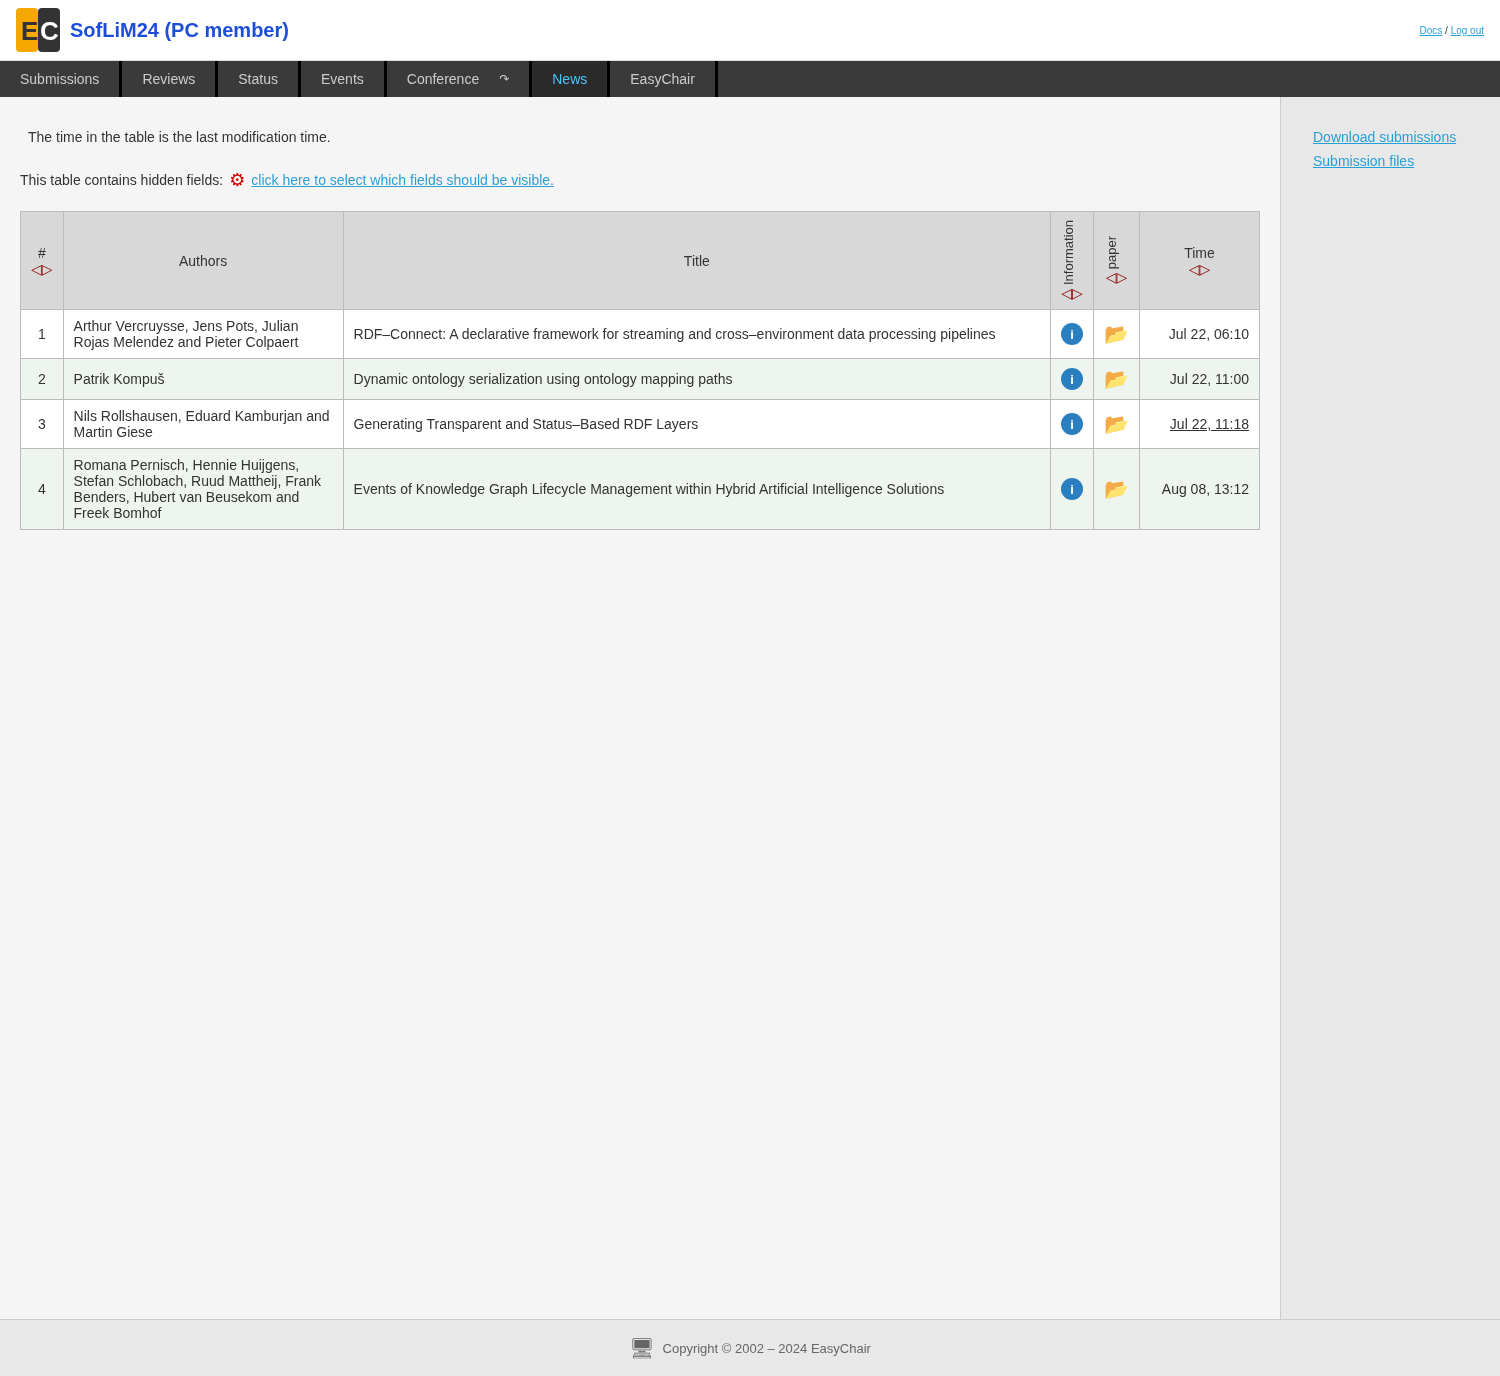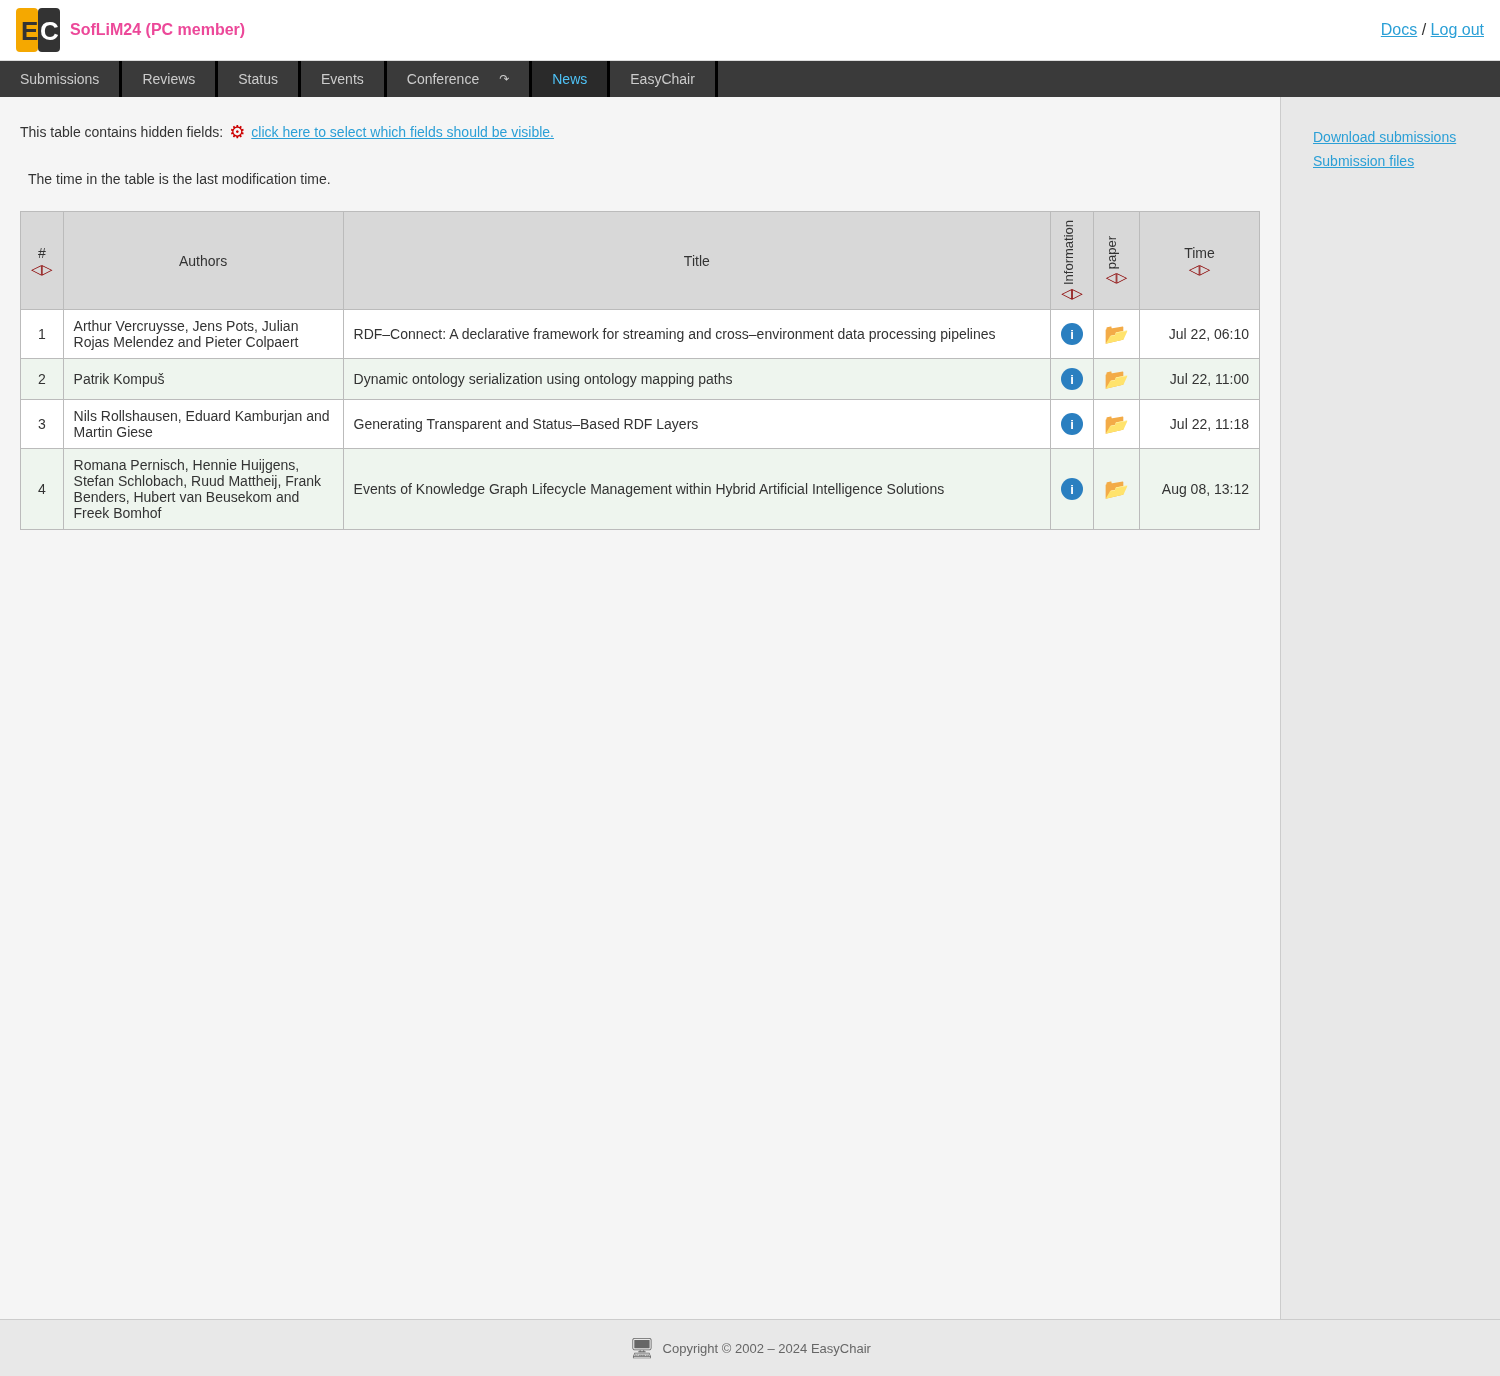--- a/index.html
+++ b/index.html
@@ -2,22 +2,22 @@
 <html><head>
   <meta charset="utf-8">
   <style>
     * { box-sizing: border-box; margin: 0; padding: 0; }
     body { font-family: Arial, Helvetica, sans-serif; font-size: 14px; background: #fff; color: #333; min-height: 100vh; display: flex; flex-direction: column; }
 
     
     #header { display: flex; align-items: center; justify-content: space-between; padding: 8px 16px; background: #fff; border-bottom: 1px solid #ddd; }
     #logo-area { display: flex; align-items: center; gap: 10px; }
     #logo-icon { width: 44px; height: 44px; }
-    #site-title { color: #ec4899; font-size: 16px; font-weight: bold; }
-    #header-links { font-size: 16px; color: #333; }
+    #site-title { color: #1d4ed8; font-size: 20px; font-weight: bold; }
+    #header-links { font-size: 10px; color: #333; }
     #header-links a { color: #2a9fd6; text-decoration: underline; cursor: pointer; }
 
     
     #navbar { background: #3a3a3a; display: flex; }
     .nav-item { padding: 10px 20px; color: #ccc; cursor: pointer; font-size: 14px; border-right: 3px solid #000000; }
     .nav-item.active { color: #4fc3f7; background: #2a2a2a; }
     .nav-item.conference { display: flex; align-items: center; gap: 20px; }
 
     
     #main-container { display: flex; flex: 1; }
@@ -96,27 +96,27 @@
   <div class="nav-item active" style="color:#4fc3f7;">
     <span>News</span>
   </div>
   <div class="nav-item">EasyChair</div>
 </div>
 
 <div id="main-container">
 
   <div id="content">
 
+    <div id="info-text">The time in the table is the last modification time.</div>
+
     <div id="hidden-fields-notice">
       <span>This table contains hidden fields:</span>
       <span id="settings-icon">⚙</span>
       <a id="fields-link">click here to select which fields should be visible.</a>
     </div>
-
-    <div id="info-text">The time in the table is the last modification time.</div>
 
     <table id="submissions-table">
       <thead>
         <tr>
           <th class="col-num">
             <div>#</div>
             <div class="row-arrows">◁▷</div>
           </th>
           <th class="col-authors">
             <span>Authors</span>
@@ -154,21 +154,21 @@
             <td class="col-info" style="text-align: center; vertical-align: middle;"><span class="info-circle">i</span></td>
             <td class="col-paper" style="text-align: center; vertical-align: middle;"><span class="paper-icon" style="color: rgb(232, 160, 0);">📂</span></td>
             <td class="col-time" style="text-align: right; white-space: nowrap;">Jul 22, 11:00</td>
           </tr>
           <tr class="row-odd">
             <td class="col-num" style="text-align: center; font-weight: normal;">3</td>
             <td class="col-authors">Nils Rollshausen, Eduard Kamburjan and Martin Giese</td>
             <td class="col-title">Generating Transparent and Status–Based RDF Layers</td>
             <td class="col-info" style="text-align: center; vertical-align: middle;"><span class="info-circle">i</span></td>
             <td class="col-paper" style="text-align: center; vertical-align: middle;"><span class="paper-icon" style="color: rgb(232, 160, 0);">📂</span></td>
-            <td class="col-time" style="text-align: right; white-space: nowrap;">Jul 22, 11:18</td>
+            <td class="col-time" style="text-align: right; white-space: nowrap; text-decoration: underline;">Jul 22, 11:18</td>
           </tr>
           <tr class="row-even">
             <td class="col-num" style="text-align: center; font-weight: normal;">4</td>
             <td class="col-authors">Romana Pernisch, Hennie Huijgens, Stefan Schlobach, Ruud Mattheij, Frank Benders, Hubert van Beusekom and Freek Bomhof</td>
             <td class="col-title">Events of Knowledge Graph Lifecycle Management within Hybrid Artificial Intelligence Solutions</td>
             <td class="col-info" style="text-align: center; vertical-align: middle;"><span class="info-circle">i</span></td>
             <td class="col-paper" style="text-align: center; vertical-align: middle;"><span class="paper-icon" style="color: rgb(232, 160, 0);">📂</span></td>
             <td class="col-time" style="text-align: right; white-space: nowrap;">Aug 08, 13:12</td>
           </tr>
         </tbody>

